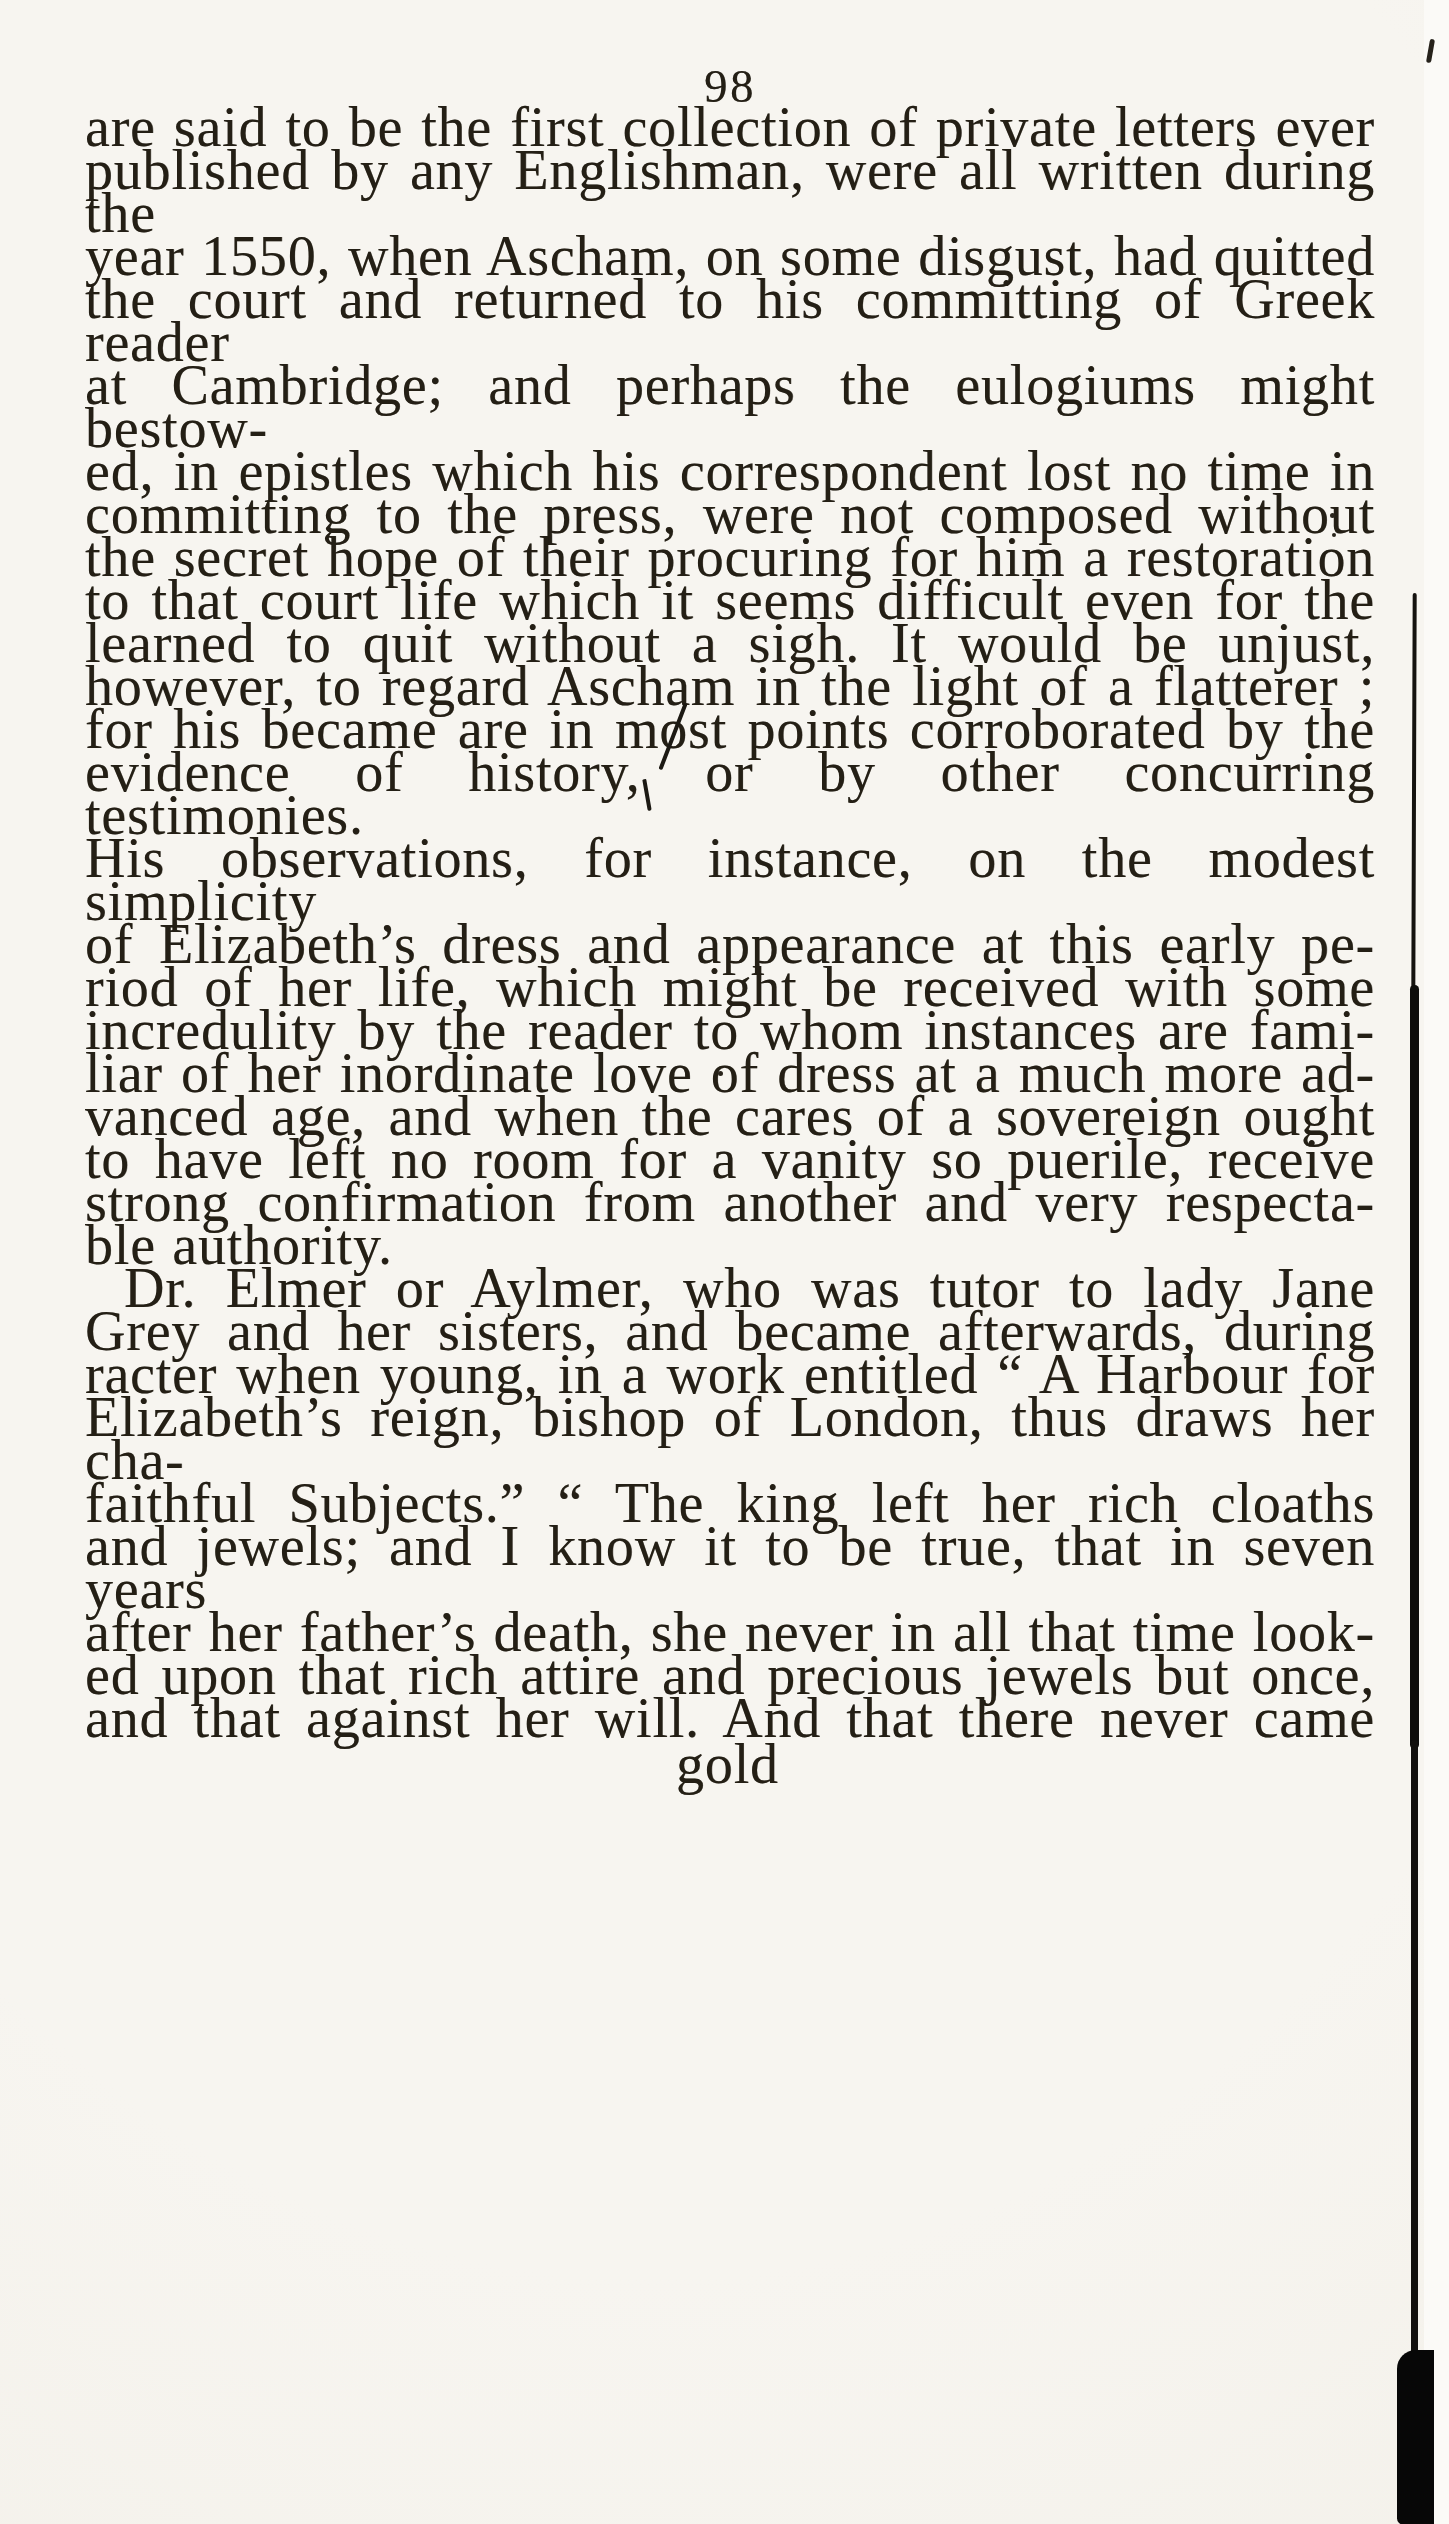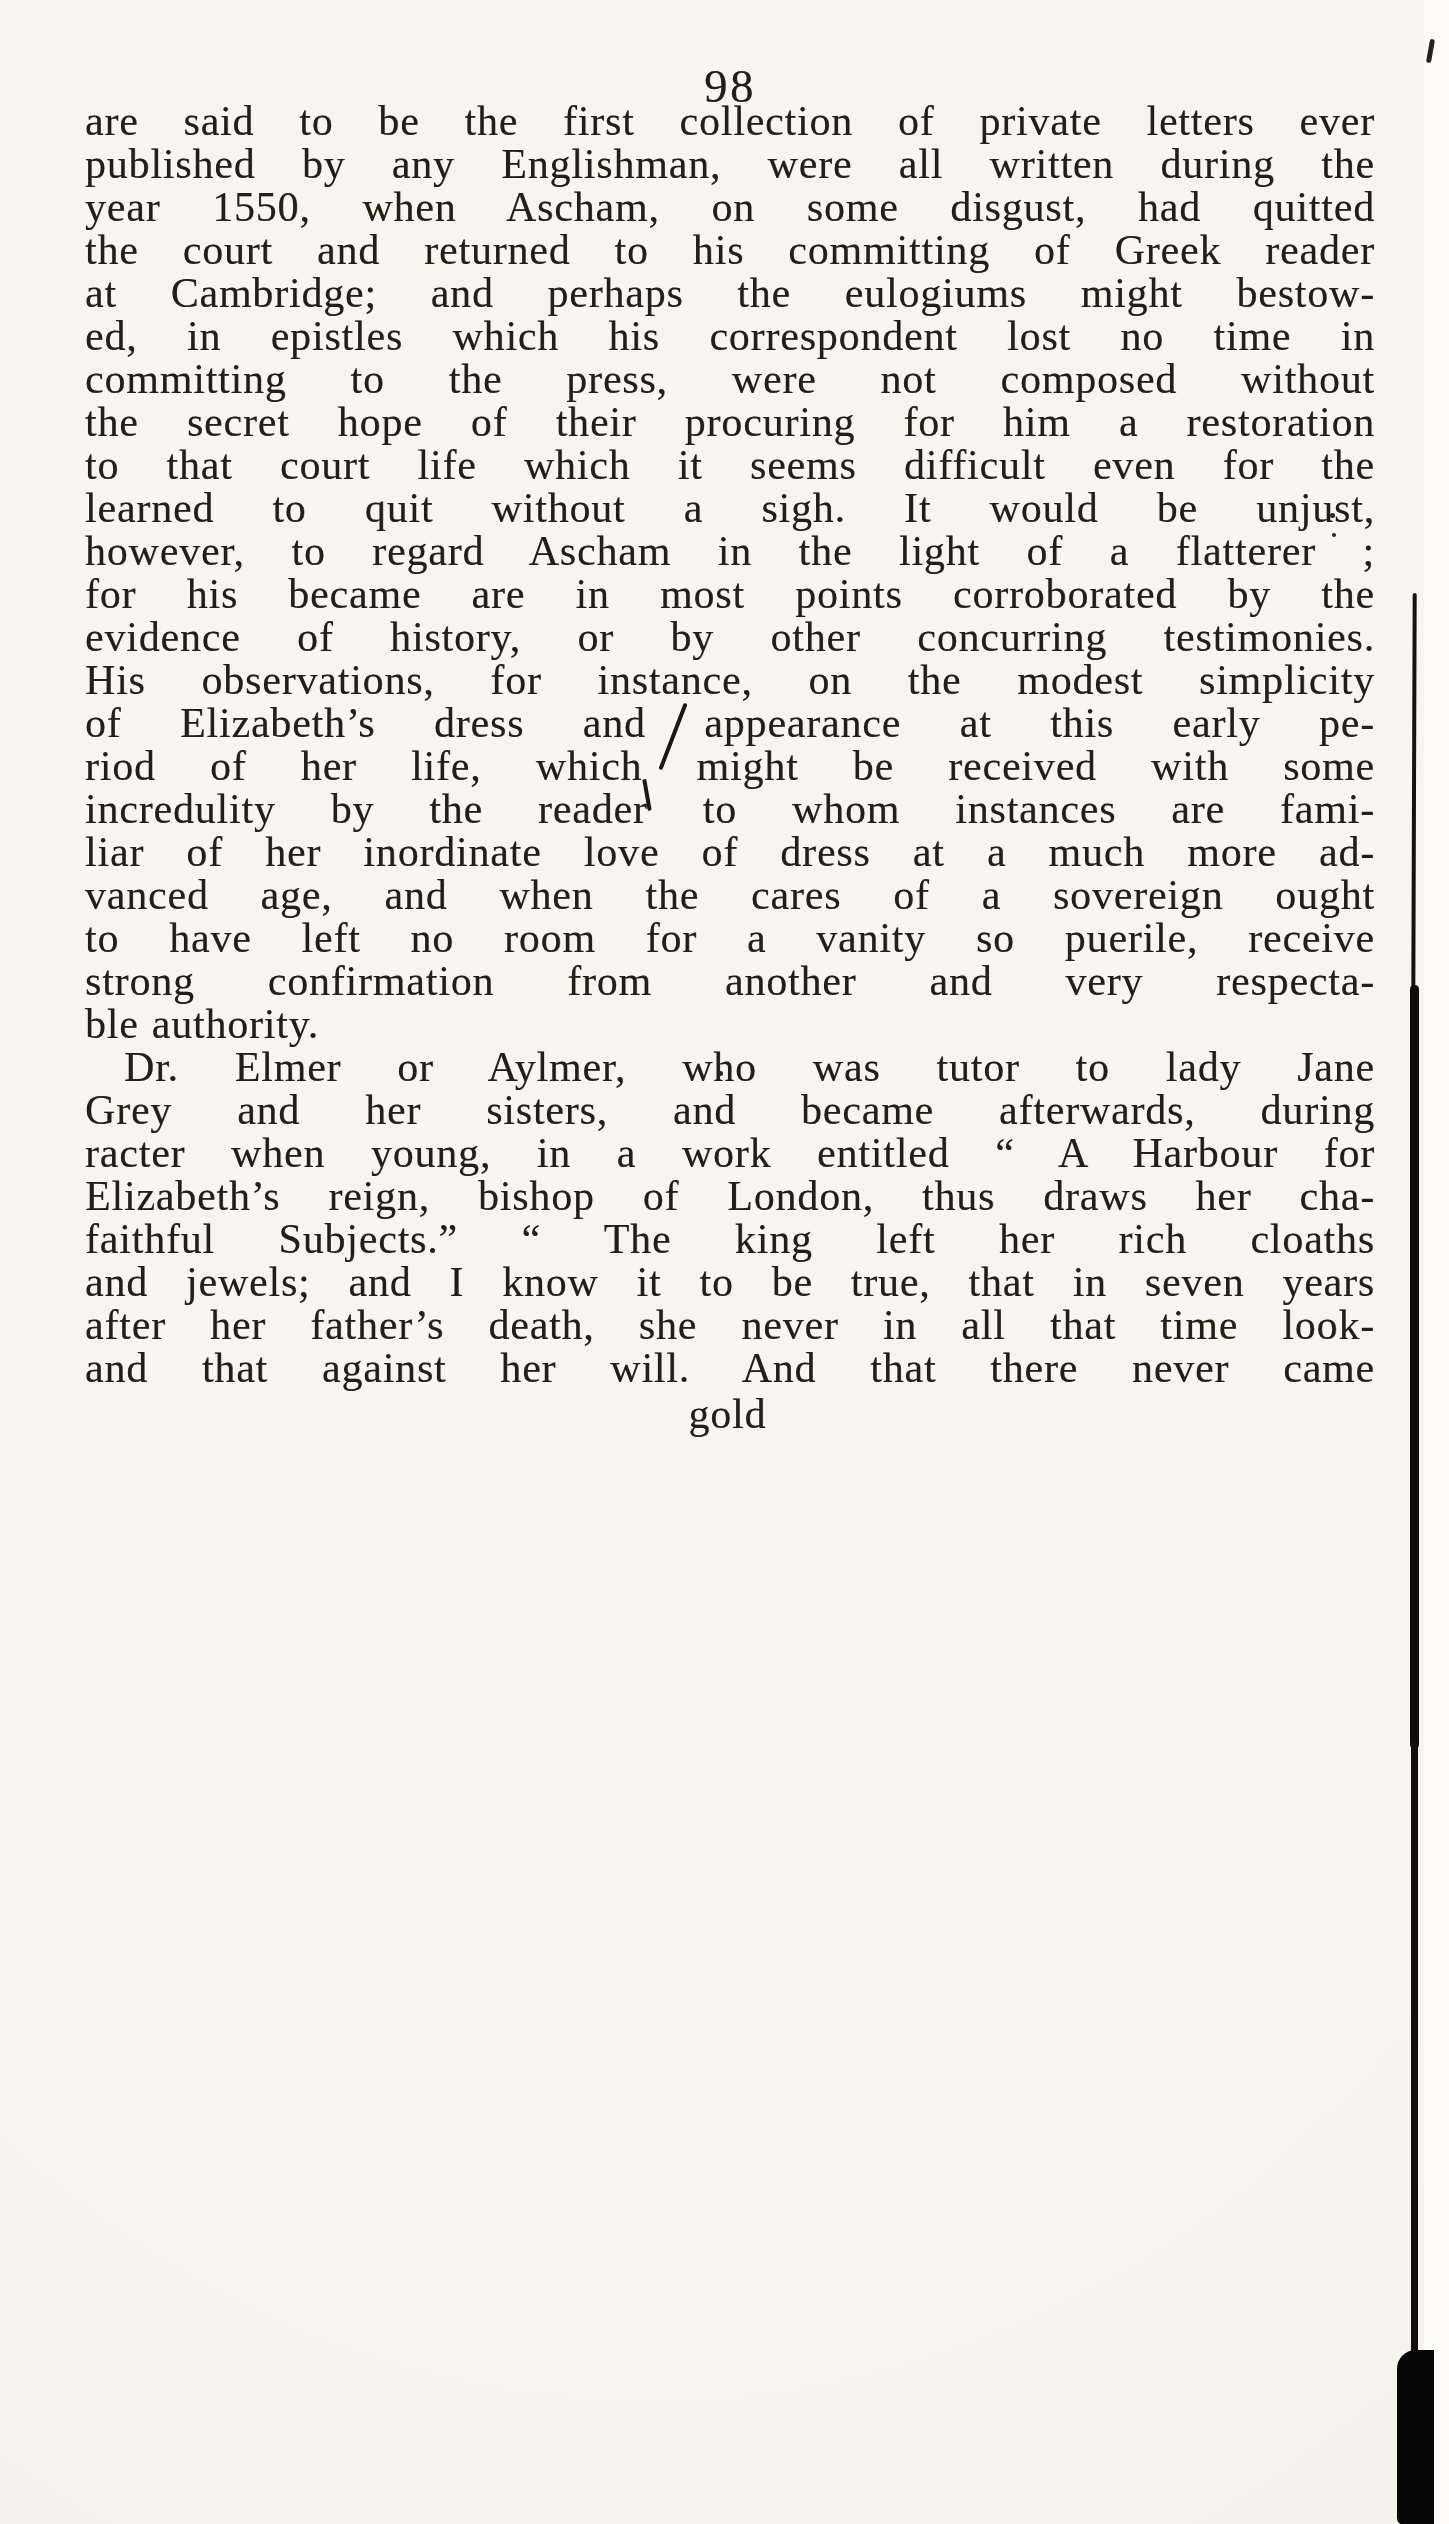--- a/index.html
+++ b/index.html
@@ -22,22 +22,22 @@
     position: absolute;
     top: 59px; left: 85px; width: 1290px;
     text-align: center;
     font-size: 47px;
     letter-spacing: 2.5px;
     text-shadow: 0.3px 0.3px 0.5px rgba(30,26,18,.5);
   }
 
   .text-block {
     position: absolute;
-    top: 100px; left: 85px; width: 1290px;
-    font-size: 42px;
+    top: 106px; left: 85px; width: 1290px;
+    font-size: 56px;
     line-height: 43px;
     letter-spacing: 0.8px;
     word-spacing: 1.7px;
     text-shadow: 0.3px 0.3px 0.6px rgba(30,26,18,.45);
   }
 
   .paragraph { margin: 0; }
 
   .line {
     text-align: justify;
@@ -124,20 +124,21 @@
           <div class="line flush">ble authority.</div>
         </div>
         <div class="paragraph">
           <div class="line indent">Dr. Elmer or Aylmer,  who was tutor to lady Jane</div>
           <div class="line">Grey and her sisters, and became afterwards, during</div>
           <div class="line">racter when young, in a work entitled “ A Harbour for</div>
           <div class="line">Elizabeth’s reign, bishop of London, thus draws her cha-</div>
           <div class="line">faithful Subjects.”  “ The king left her rich cloaths</div>
           <div class="line">and jewels; and I know it to be true, that in seven years</div>
           <div class="line">after her father’s death, she never in all that time look-</div>
+          <div class="line">ed upon that rich attire and precious jewels but once,</div>
           <div class="line">and that against her will.  And that there never came</div>
         </div>
       </div>
     <div class="catchword">gold</div>
   </div>
 
   <div class="edge-strip"></div>
   <div class="tick-mark"></div>
   <div class="binding-seg1"></div>
   <div class="binding-seg2"></div>

